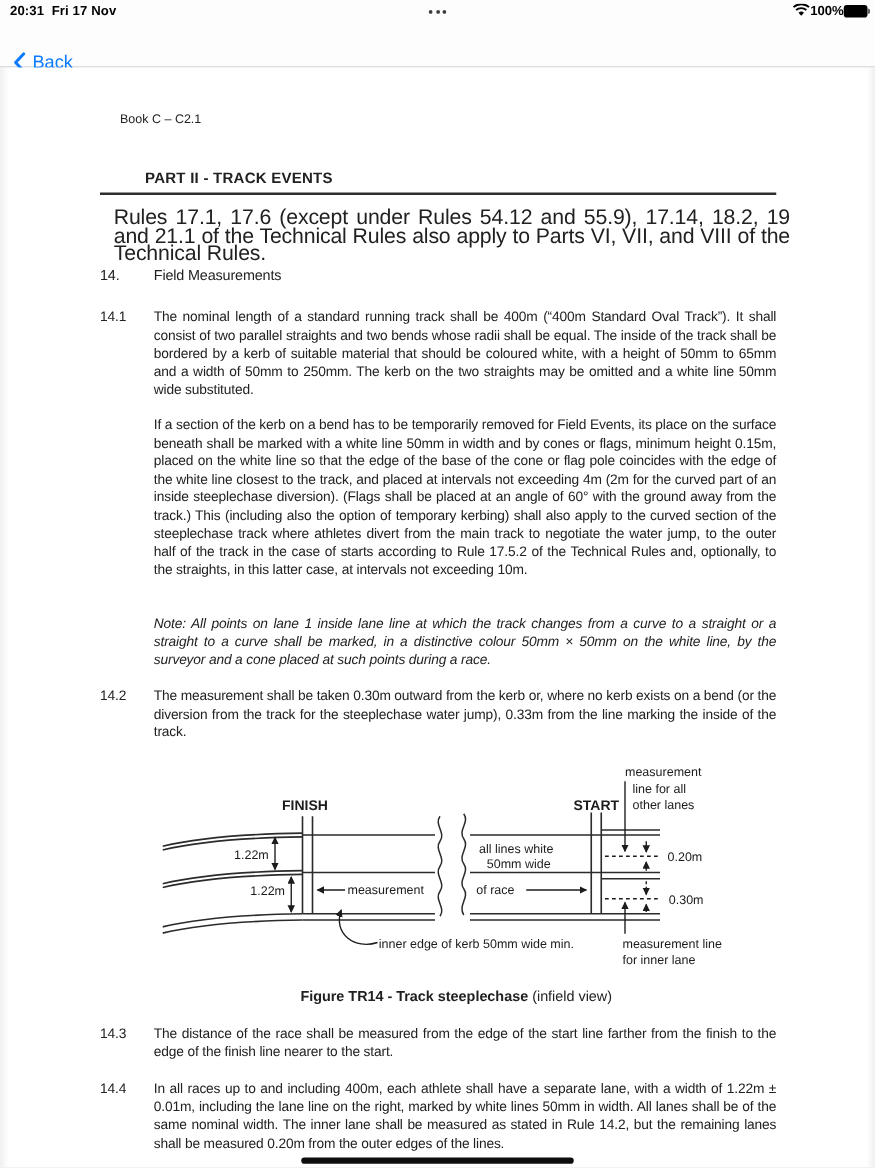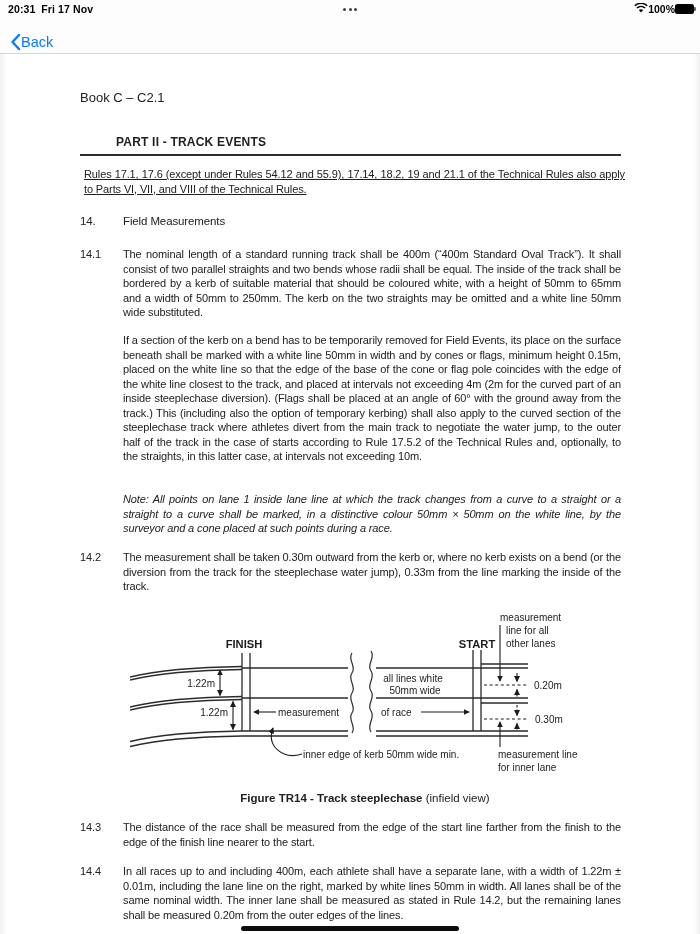--- a/index.html
+++ b/index.html
@@ -13,33 +13,33 @@
   .sb-left{position:absolute;left:8px;top:3px;font-size:10.5px;font-weight:700;color:#000;letter-spacing:.1px;text-align:right;}
   .sb-left .date{font-weight:600;margin-left:6px;}
   .sb-dots{position:absolute;left:50%;top:8px;transform:translateX(-50%);display:flex;gap:2.5px;}
   .sb-dots i{width:3px;height:3px;border-radius:50%;background:#3c3c3e;display:block;}
   .sb-right{position:absolute;right:4px;top:2.5px;display:flex;align-items:center;}
   .pct{font-size:10.5px;font-weight:600;color:#000;}
   .battery{position:relative;width:21px;height:10px;}
   .battery .shell{position:absolute;left:0;top:0;width:19px;height:10px;background:#000;border-radius:2.5px;}
   .battery .tip{position:absolute;right:0;top:3px;width:1.6px;height:4px;background:#66666a;border-radius:0 1px 1px 0;}
   .nav-bar{position:absolute;top:17px;left:0;right:0;height:36px;background:#fdfdfd;border-bottom:1px solid #d4d4d8;box-shadow:0 .5px 0 rgba(0,0,0,.06);}
-  .back-btn{position:absolute;left:10px;top:16px;display:flex;align-items:center;gap:0;color:#0a7aff;cursor:pointer;}
+  .back-btn{position:absolute;left:10px;top:24px;display:flex;align-items:center;gap:5px;color:#0a7aff;cursor:pointer;}
   .back-btn .lbl{font-size:14.5px;color:#0a7aff;}
   .home-indicator{position:absolute;left:50%;transform:translateX(-50%);top:926px;width:218px;height:4.5px;border-radius:3px;background:#0d0d0d;}
   
   .doc{position:absolute;top:54px;left:0;right:0;bottom:0;background:#fff;}
   .edge{position:absolute;top:0;bottom:0;width:7px;pointer-events:none;}
   .edge.l{left:0;background:linear-gradient(90deg,rgba(0,0,0,.06),rgba(0,0,0,0));}
   .edge.r{right:0;background:linear-gradient(270deg,rgba(0,0,0,.06),rgba(0,0,0,0));}
   .doc *{color:#212121;}
-  .book-ref{position:absolute;left:80px;top:36px;font-size:13px;}
+  .book-ref{position:absolute;left:96px;top:36px;font-size:10px;}
   .part-title{position:absolute;left:80px;top:81px;font-size:12px;font-weight:700;letter-spacing:.2px;padding-left:36px;}
   .title-rule{position:absolute;left:80px;top:100px;width:541px;height:1.5px;background:#2e2e2e;}
-  .intro{position:absolute;left:84px;top:113px;width:541px;font-size:11px;line-height:14.5px;letter-spacing:-.12px;text-align:justify;text-decoration:underline;}
+  .intro{position:absolute;left:91px;top:113px;width:541px;font-size:17px;line-height:14.5px;letter-spacing:-.12px;text-align:justify;}
   .clause{position:absolute;left:80px;width:541px;font-size:11px;line-height:14.5px;letter-spacing:-.12px;}
   .clause .cnum{position:absolute;left:0;top:0;}
   .clause .ctext{margin-left:43px;width:498px;text-align:justify;}
   .clause.heading{font-size:11.5px;font-weight:400;}
   .clause.heading .ctext{text-align:left;}
   .clause.italic .ctext{font-style:italic;}
   .fig-caption{position:absolute;left:80px;top:738px;width:570px;text-align:center;font-size:11.5px;}
   .fig-caption b{font-weight:700;}
   .figure-wrap{position:absolute;left:130px;top:549px;width:530px;height:182px;}
   svg text{fill:#1c1c1c;font-family:"Liberation Sans",sans-serif;font-size:10px;}

